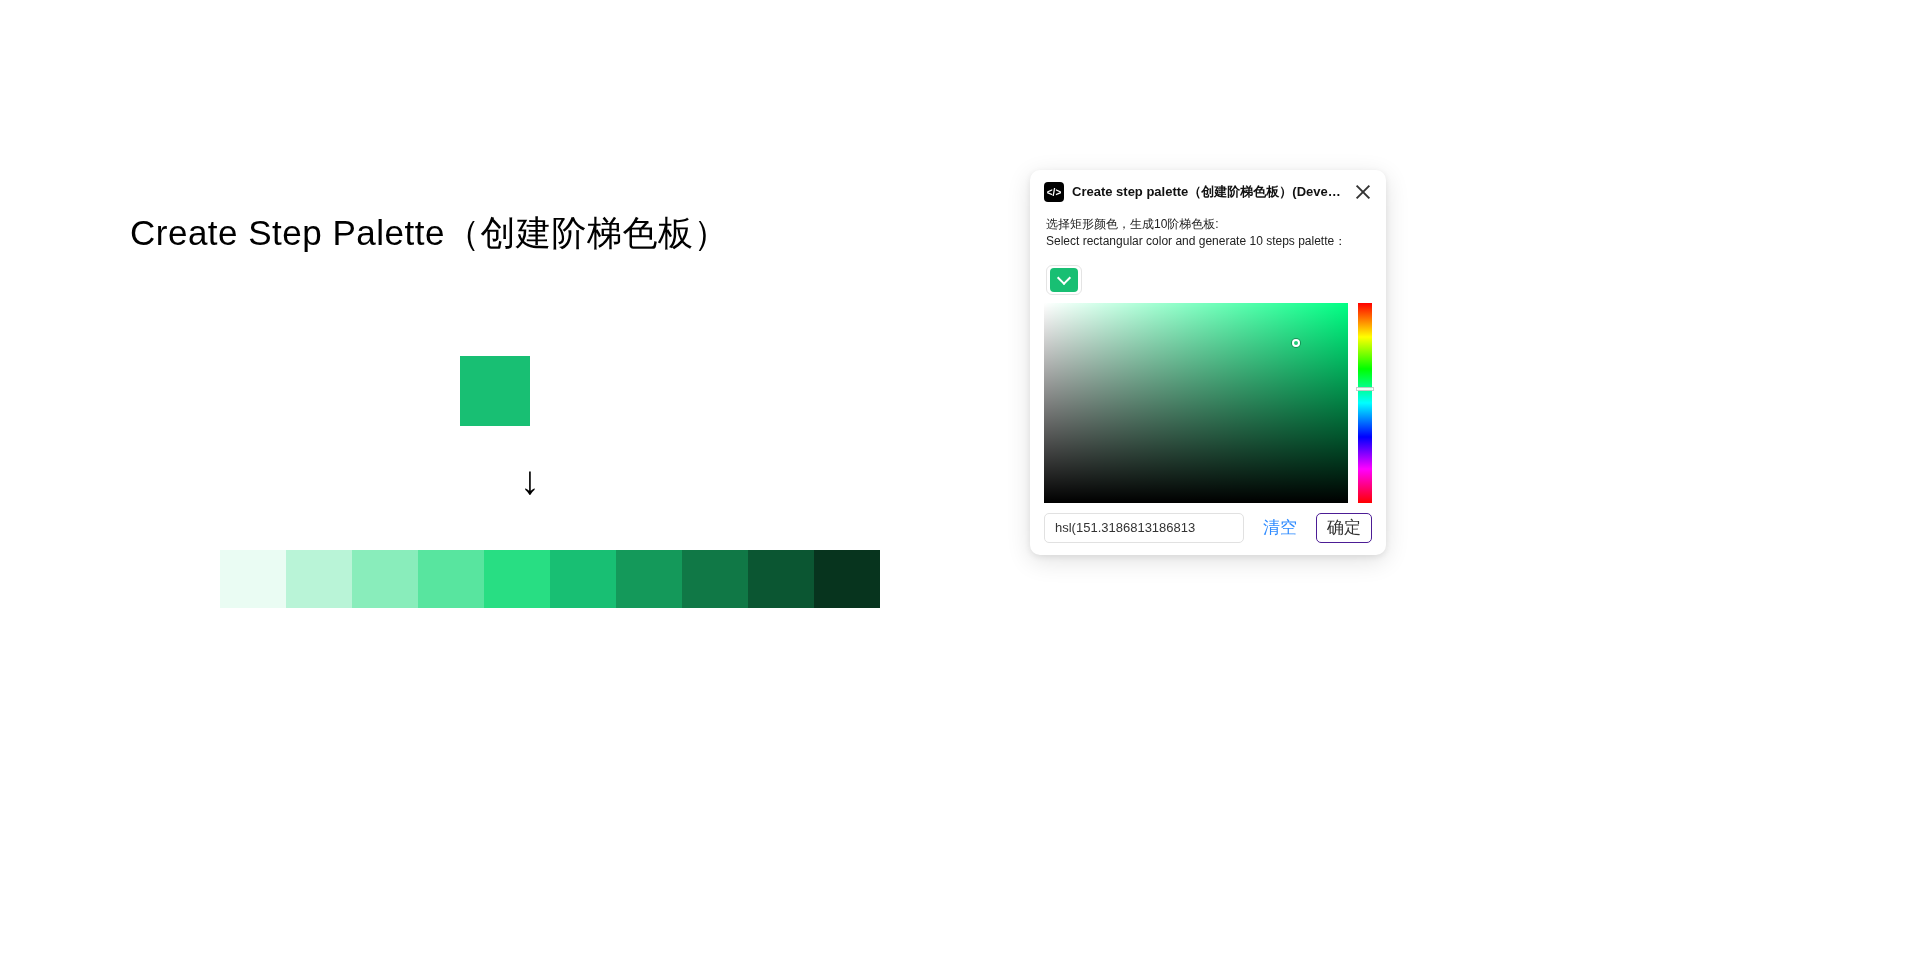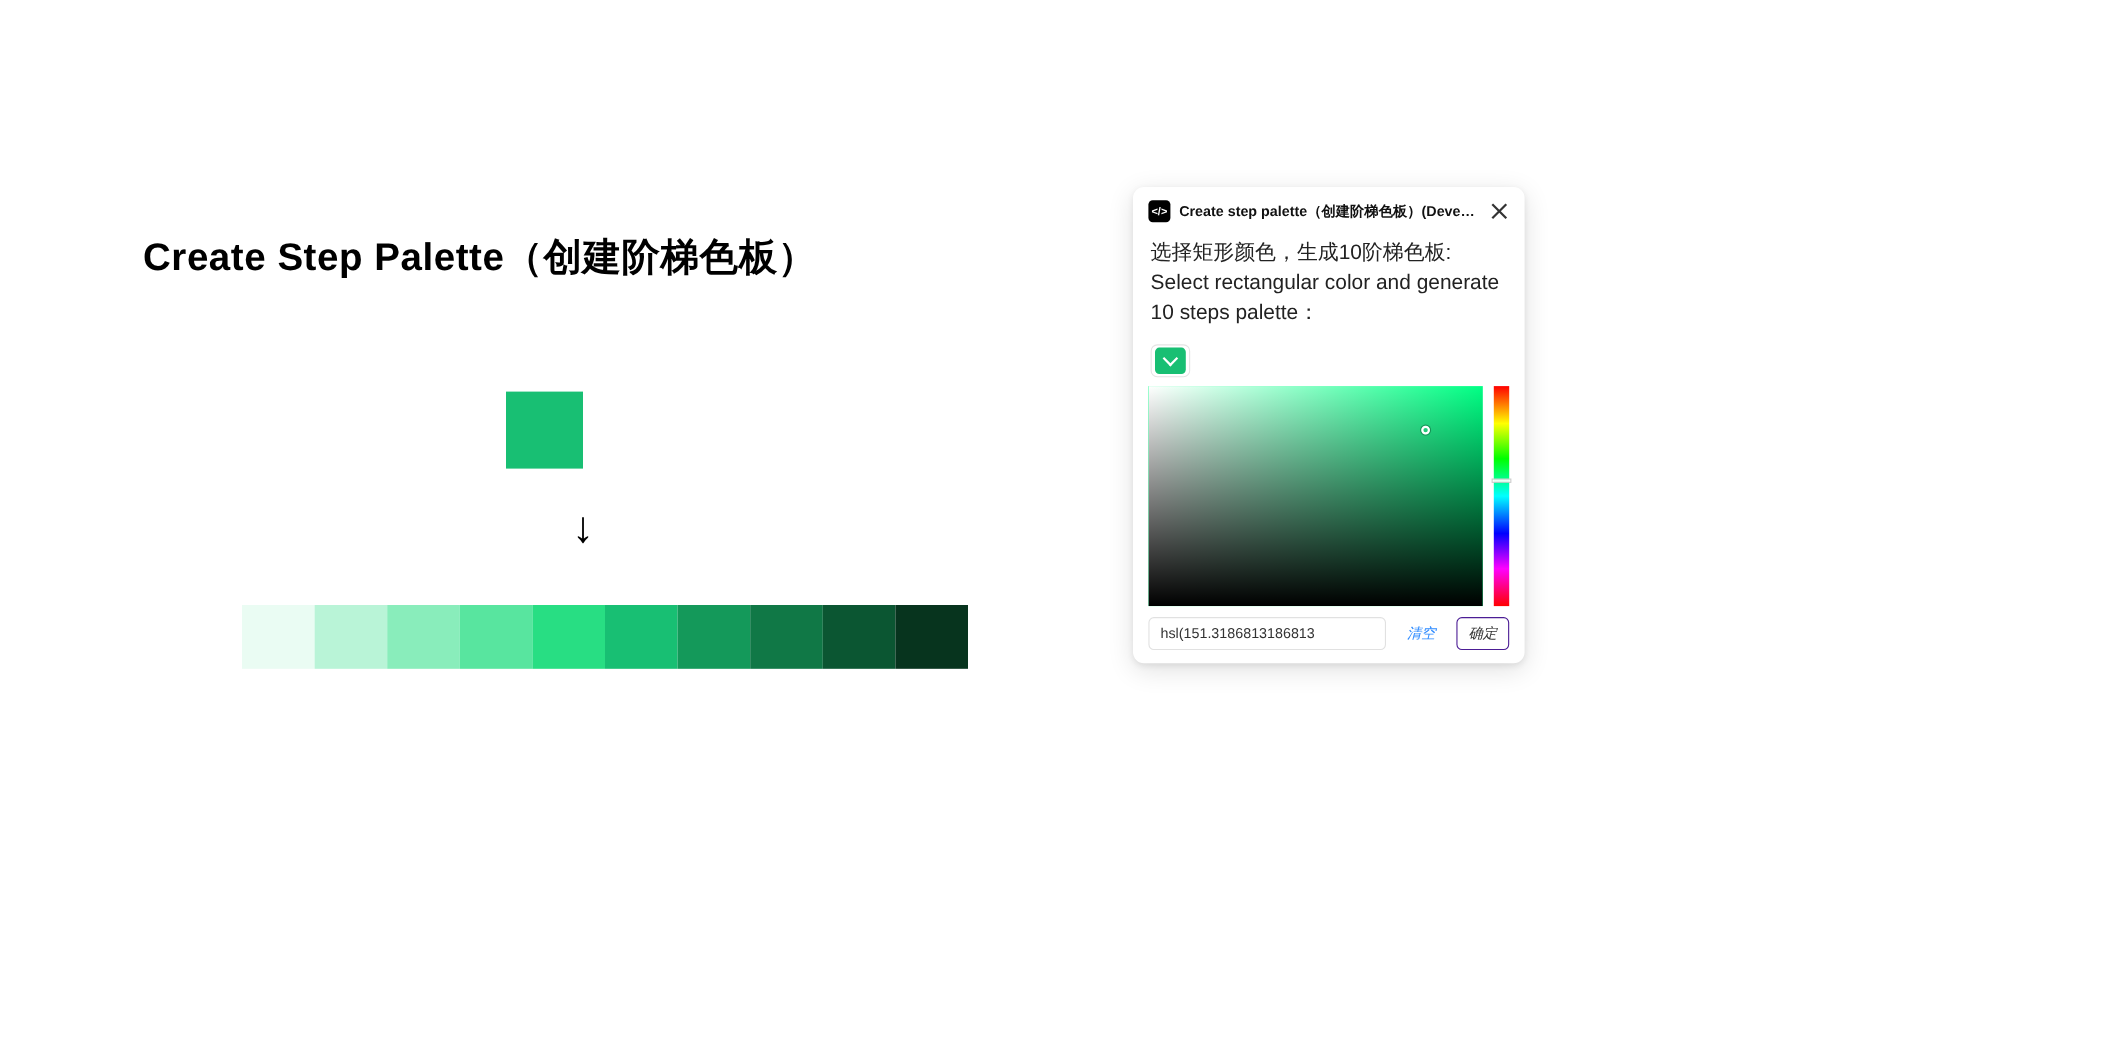--- a/index.html
+++ b/index.html
@@ -7,21 +7,21 @@
 
   
   .left-area {
     position: absolute;
     left: 130px;
     top: 210px;
     width: 760px;
   }
   .page-title {
     font-size: 35px;
-    font-weight: 700;
+    font-weight: 400;
     letter-spacing: 0.5px;
     color: #000;
     font-family: "Helvetica Neue", Arial, sans-serif;
   }
 
   .seed-swatch {
     position: absolute;
     left: 460px;
     top: 356px;
     width: 70px;
@@ -97,21 +97,21 @@
     position: absolute;
     left: 8px; top: 0;
     width: 2px; height: 18px;
     background: #333;
   }
   .close-btn::before { transform: rotate(45deg); }
   .close-btn::after  { transform: rotate(-45deg); }
 
   .plugin-desc {
     padding: 0 16px 6px 16px;
-    font-size: 19px;
+    font-size: 12px;
     line-height: 1.45;
     color: #222;
   }
 
   .color-toggle-wrap {
     padding: 8px 16px 8px 16px;
   }
   .color-toggle {
     width: 36px; height: 30px;
     border: 1px solid #e4e4e4;
@@ -194,27 +194,26 @@
     border-radius: 5px;
     padding: 0 10px;
     font-size: 13px;
     color: #333;
     outline: none;
     min-width: 0;
   }
   .footer-btn {
     height: 30px;
     padding: 0 10px;
-    font-size: 13px;
+    font-size: 17px;
     border-radius: 5px;
     border: 1px solid transparent;
     background: transparent;
     cursor: pointer;
     white-space: nowrap;
-    font-style: italic;
   }
   .btn-clear { color: #2f8bff; }
   .btn-confirm {
     color: #333;
     border: 1px solid #4c1d95;
   }
 </style>
 </head>
 <body>
 

